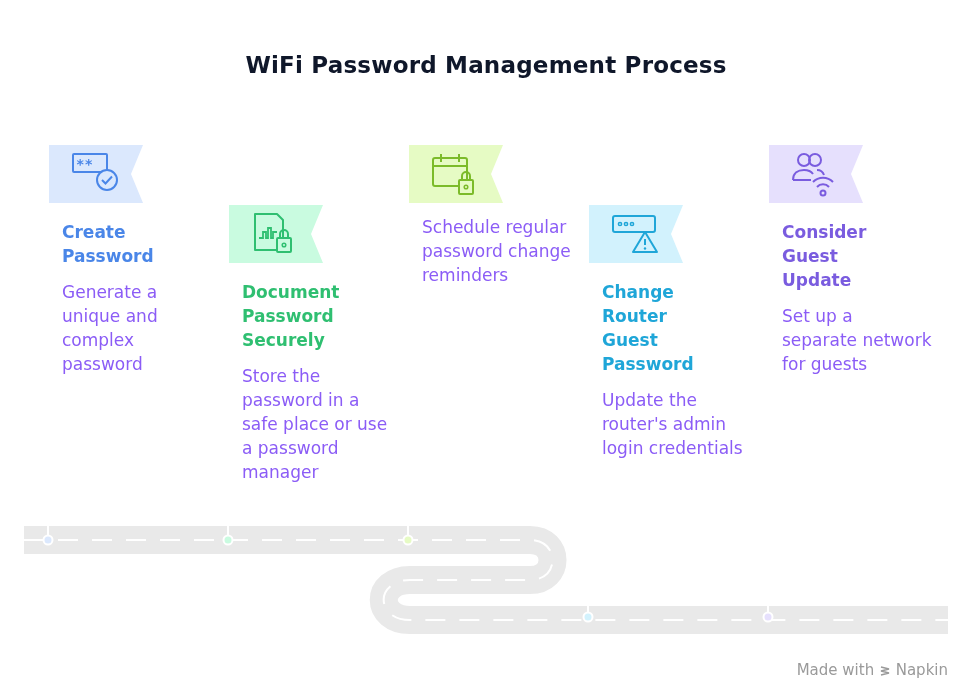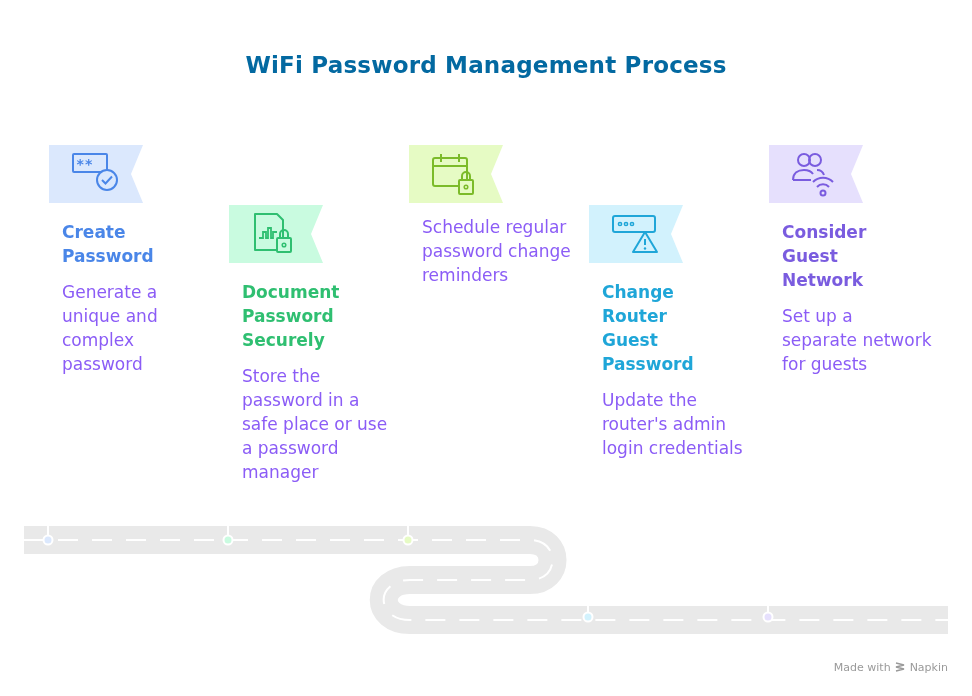--- a/index.html
+++ b/index.html
@@ -1,27 +1,27 @@
 <!DOCTYPE html>
 <html><head>
   <meta charset="utf-8">
   <style>
     html, body { margin: 0; padding: 0; background: #ffffff; }
     body { width: 972px; height: 696px; position: relative; overflow: hidden;
            font-family: "DejaVu Sans", sans-serif; }
     .title { position: absolute; left: 0; width: 972px; top: 52px; text-align: center;
-             font-size: 23px; font-weight: bold; color: #0369a1; letter-spacing: 0.2px; }
+             font-size: 23px; font-weight: bold; color: #0f172a; letter-spacing: 0.2px; }
     .road { position: absolute; left: 0; top: 0; }
     .step { position: absolute; width: 170px; }
     .banner { position: relative; width: 94px; height: 58px; }
     .banner svg.bg { position: absolute; left: 0; top: 0; }
     .banner .icon { position: absolute; left: 20px; top: 5px; width: 52px; height: 48px; }
     .step-title { margin: 17px 0 0 13px; font-size: 17px; font-weight: bold; line-height: 24px; }
     .step-desc { margin: 12px 0 0 13px; font-size: 17px; line-height: 24px; color: #8b5cf6; width: 150px; }
-    .footer { position: absolute; right: 24px; top: 661px; font-size: 11px; color: #9a9a9a; }
+    .footer { position: absolute; right: 24px; top: 661px; font-size: 15px; color: #9a9a9a; }
     .footer .logo { display: inline-block; vertical-align: -2px; }
   </style>
 </head>
 <body>
 
 <div class="title">WiFi Password Management Process</div>
 
 <svg class="road" width="972" height="696" viewBox="0 0 972 696">
   <path d="M24 540 H530 A36 40 0 0 1 530 620 H410 M410 580 H530" fill="none" stroke="none"></path>
 
@@ -131,21 +131,21 @@
      <circle cx="26" cy="10" r="6" fill="none" stroke="#7a5cdf" stroke-width="2"></circle>
      <path d="M28 20 c3 0 6 2 7 5" fill="none" stroke="#7a5cdf" stroke-width="2"></path>
      <path d="M24 32 a14 14 0 0 1 20 0" fill="none" stroke="#7a5cdf" stroke-width="2"></path>
      <path d="M28 37 a8 8 0 0 1 12 0" fill="none" stroke="#7a5cdf" stroke-width="2"></path>
      <circle cx="34" cy="43" r="2.5" fill="none" stroke="#7a5cdf" stroke-width="2"></circle>
         </svg>
     </div>
     <div class="step-title" style="color:#7a5cdf">
       <div>Consider</div>
         <div>Guest</div>
-        <div>Network</div>
+        <div>Update</div>
     </div>
     <div class="step-desc">Set up a separate network for guests</div>
     </div>
   </div>
 
 <div class="footer">
   <span>Made with</span>
   <svg class="logo" width="12" height="12" viewBox="0 0 12 12">
     <path d="M2 2 L10 4 L2 6 L10 8 L2 10" fill="none" stroke="#9a9a9a" stroke-width="1.4"></path>
   </svg>

